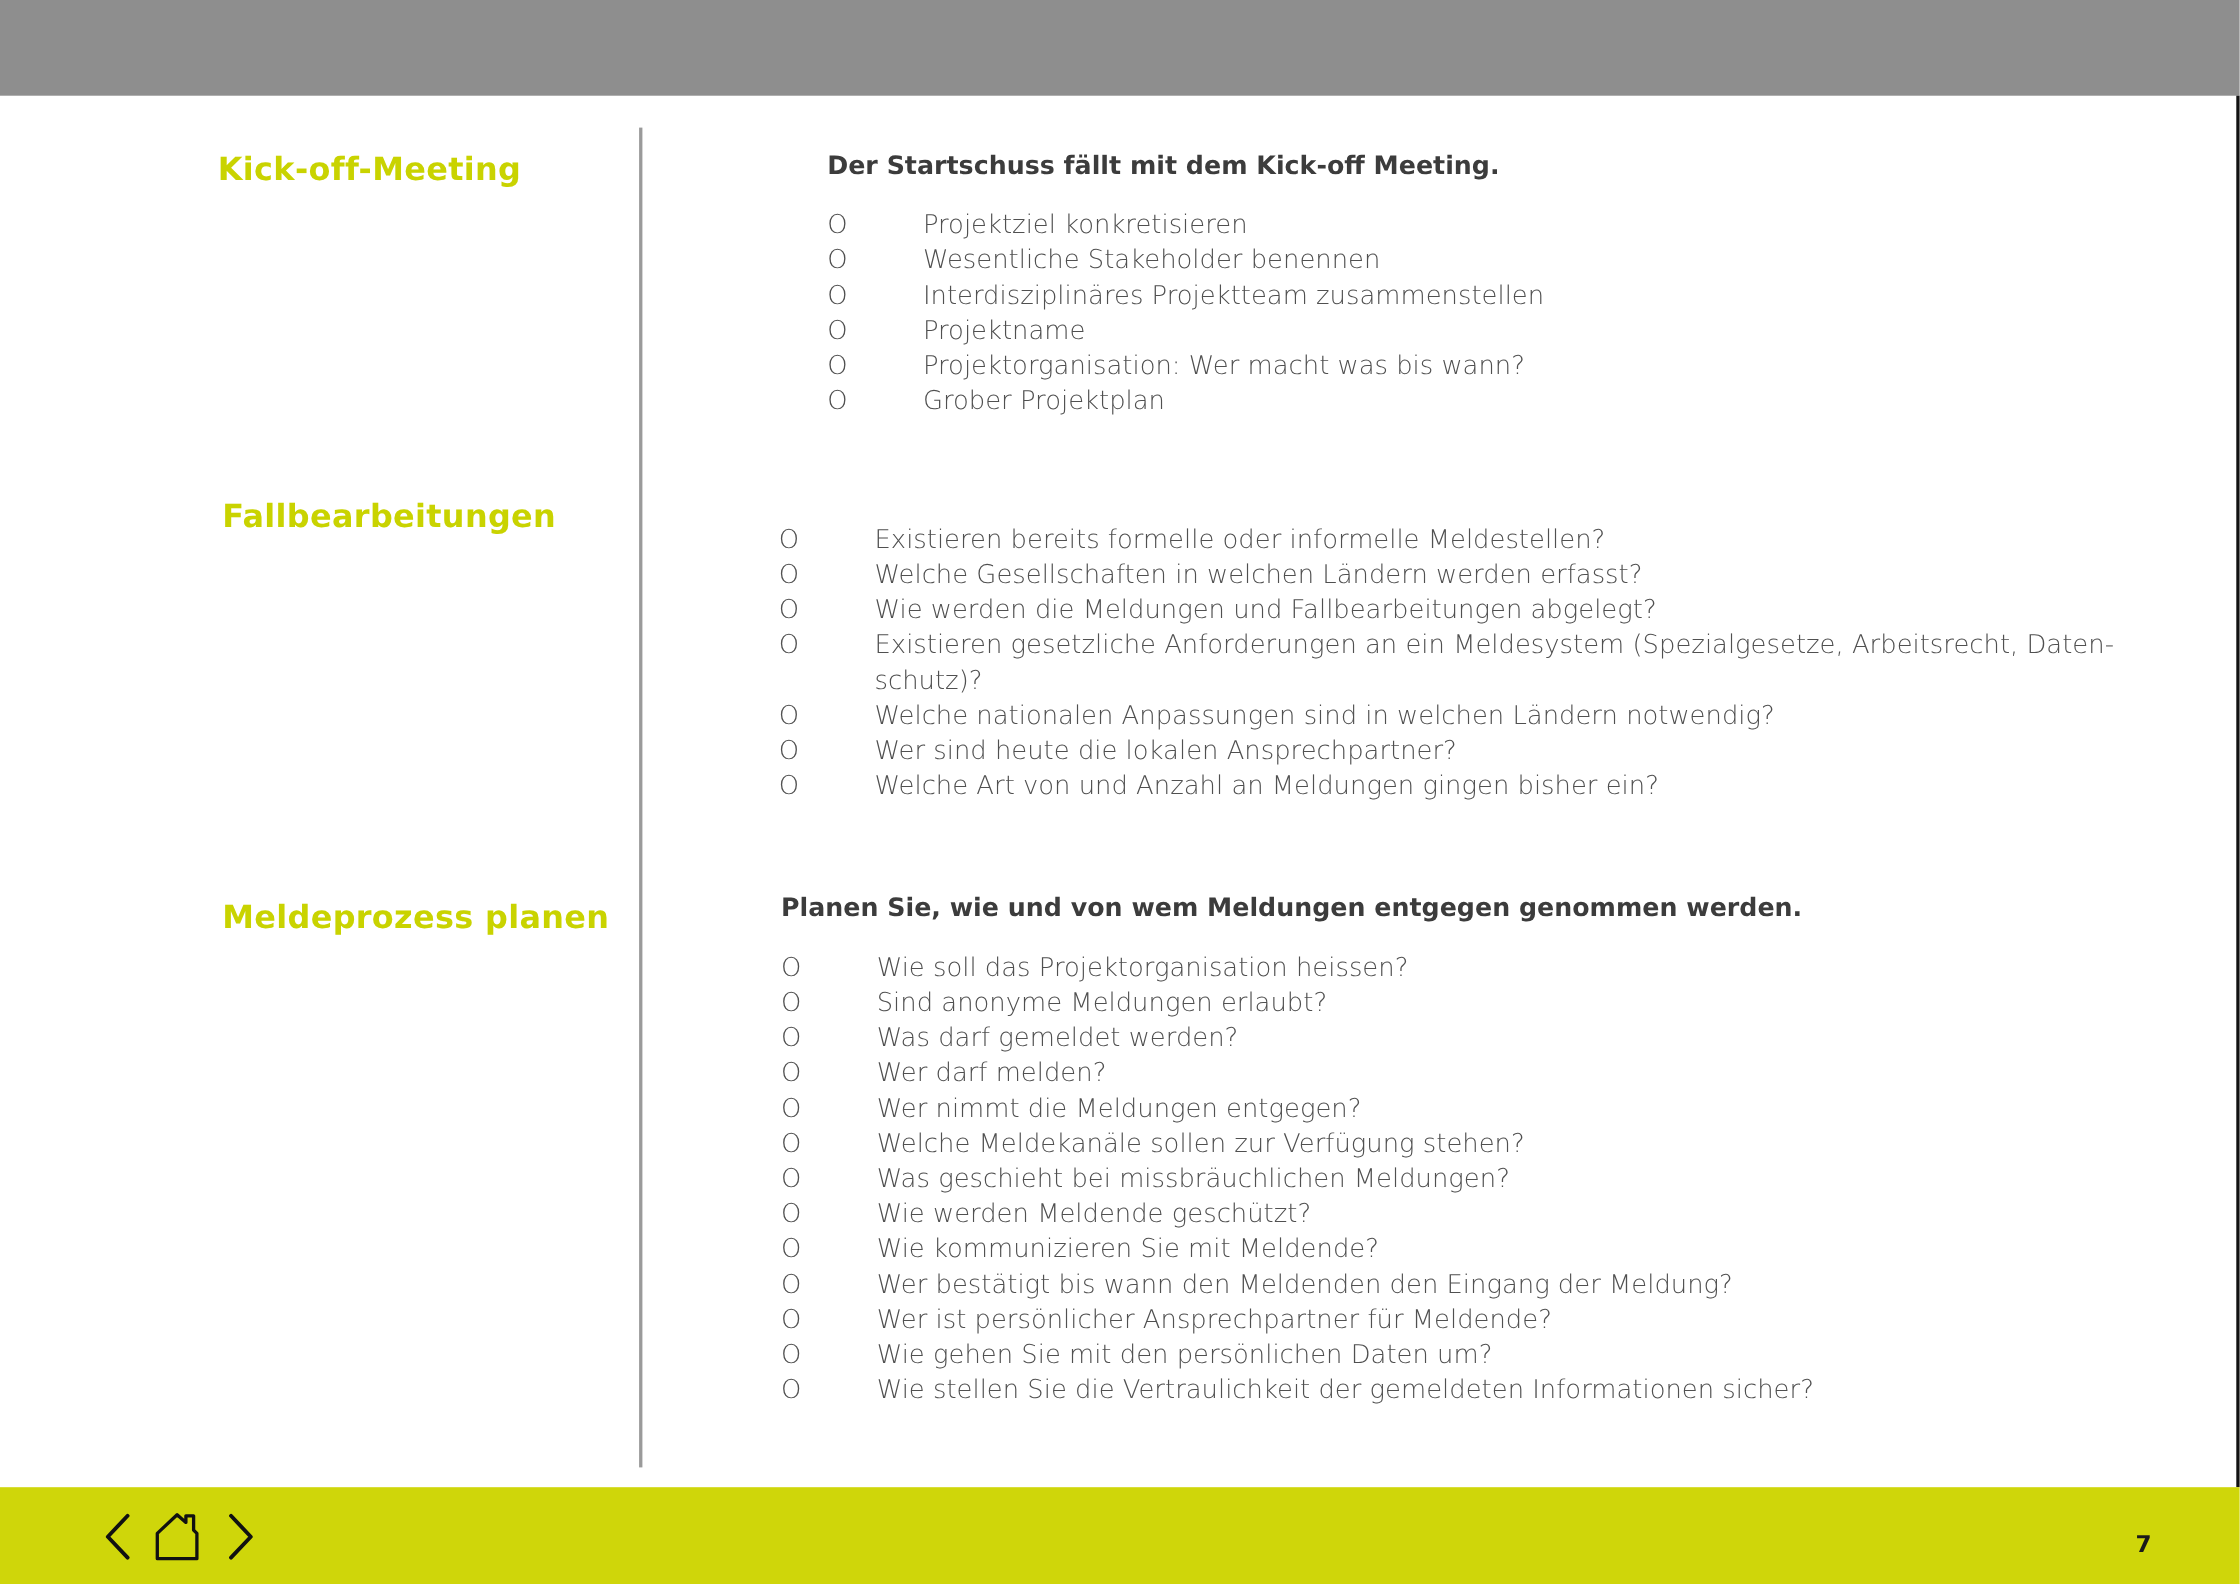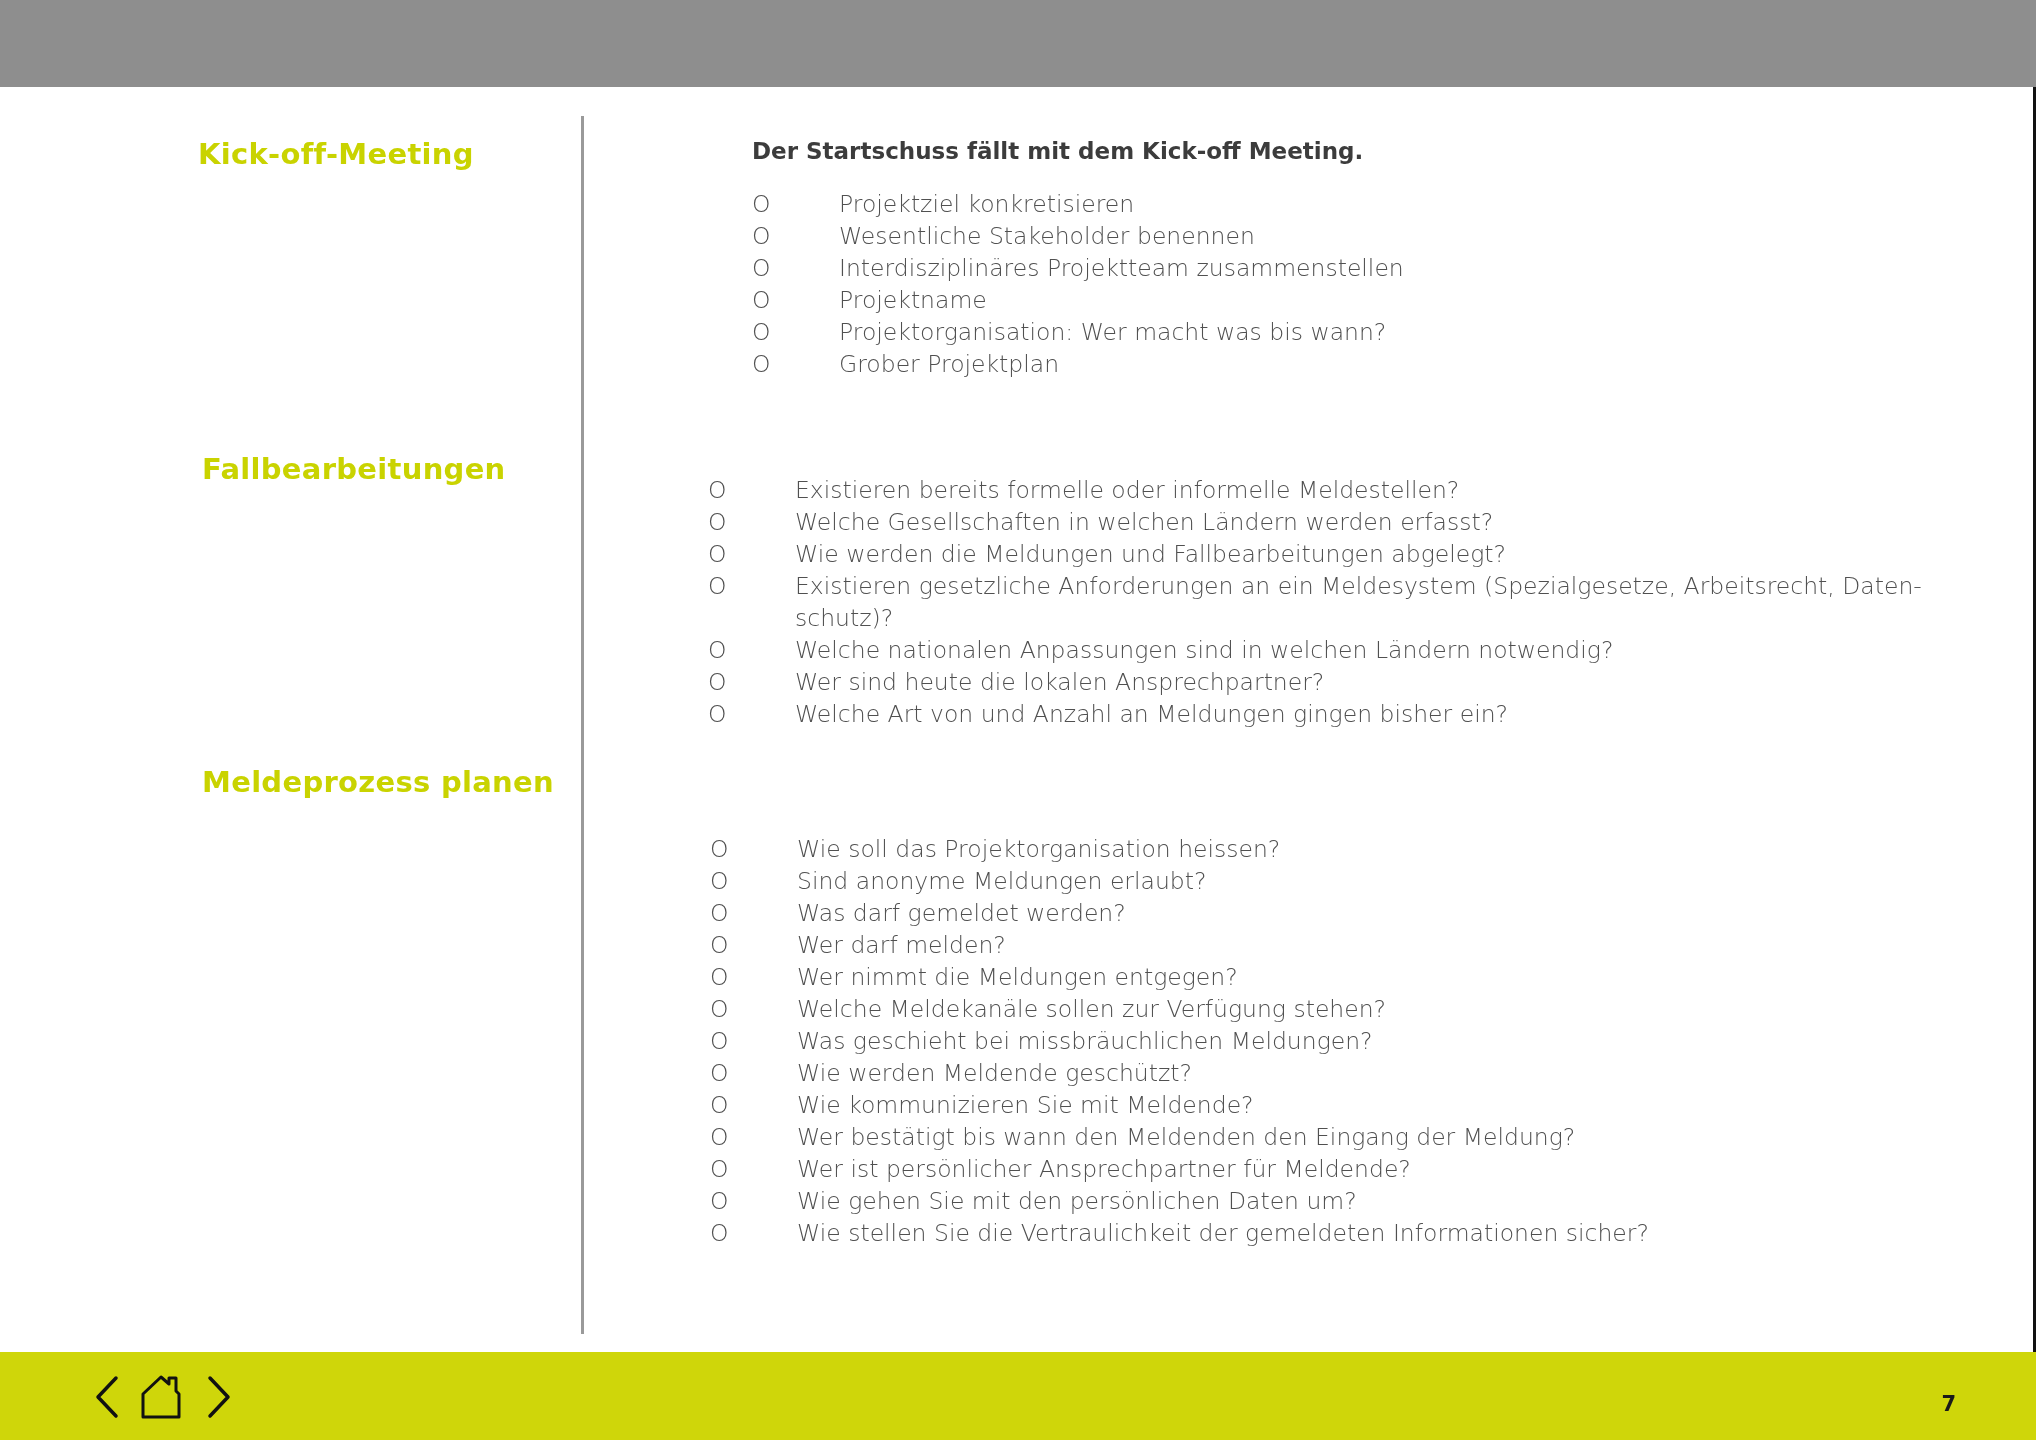--- a/index.html
+++ b/index.html
@@ -55,21 +55,21 @@
 </style>
 </head>
 <body>
 
 <div class="topbar"></div>
 <div class="right-edge"></div>
 <div class="divider"></div>
 
 <div class="side-heading" style="left:160px; top:136px;">Kick-off-Meeting</div>
 <div class="side-heading" style="left:164px; top:451px;">Fallbearbeitungen</div>
-<div class="side-heading" style="left:164px; top:764px;">Meldeprozess planen</div>
+<div class="side-heading" style="left:164px; top:816px;">Meldeprozess planen</div>
 
 <div class="section" style="left:708px; top:136px;margin-left:44px;">
   <h2>Der Startschuss fällt mit dem Kick-off Meeting.</h2>
   <ul>
       <li>
         <span class="bullet">O</span>
         <span class="text">Projektziel konkretisieren</span>
       </li>
       <li>
         <span class="bullet">O</span>
@@ -121,20 +121,21 @@
         <span class="text">Wer sind heute die lokalen Ansprechpartner?</span>
       </li>
       <li>
         <span class="bullet">O</span>
         <span class="text">Welche Art von und Anzahl an Meldungen gingen bisher ein?</span>
       </li>
     </ul>
 </div>
 
 <div class="section" style="left:710px; top:811px;">
+  <h2>Planen Sie, wie und von wem Meldungen entgegen genommen werden.</h2>
   <ul>
       <li>
         <span class="bullet">O</span>
         <span class="text">Wie soll das Projektorganisation heissen?</span>
       </li>
       <li>
         <span class="bullet">O</span>
         <span class="text">Sind anonyme Meldungen erlaubt?</span>
       </li>
       <li>

